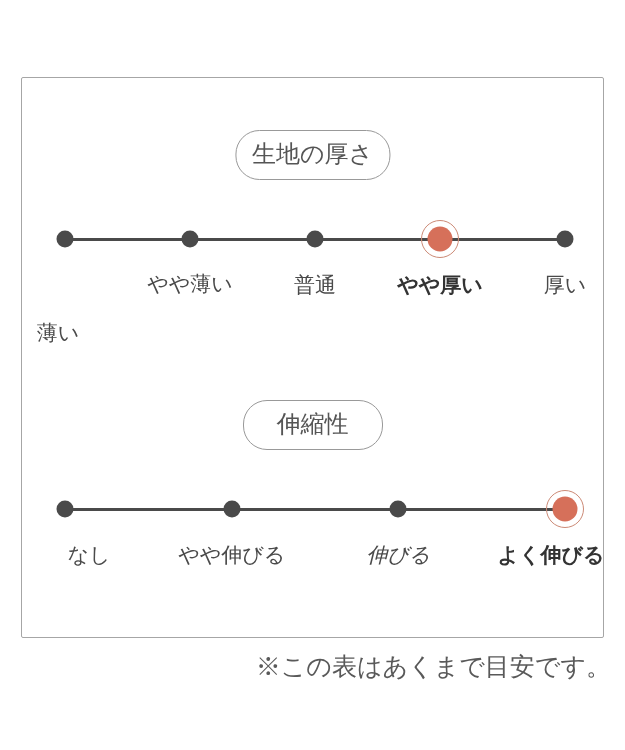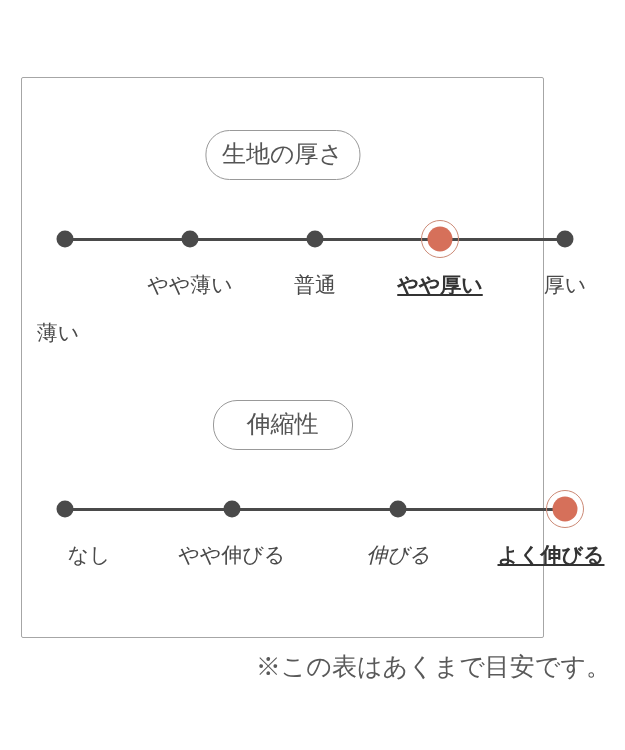--- a/index.html
+++ b/index.html
@@ -6,21 +6,21 @@
   body {
     width: 625px; height: 750px;
     background: #ffffff;
     font-family: "Liberation Sans", sans-serif;
     position: relative;
     overflow: hidden;
   }
   .panel {
     position: absolute;
     left: 21px; top: 77px;
-    width: 523px; height: 561px;
+    width: 583px; height: 561px;
     border: 1px solid var(--panel_border, #a6a6a6);
     border-radius: 2px;
     background: #ffffff;
     box-sizing: border-box;
   }
   .scale { position: absolute; left: 0; right: 0; }
   .scale[data-scale="0"] { top: 0; }
   .scale[data-scale="1"] { top: 270px; }
   .pill {
     position: absolute;
@@ -79,21 +79,20 @@
     white-space: nowrap;
     font-size: 21px;
     color: var(--label, #4a4a4a);
     line-height: 1.1;
   }
   .plabel:first-child { transform: translateX(calc(-50% - 7px)); }
   .scale[data-scale="1"] .plabel:last-child { transform: translateX(calc(-50% - 14px)); }
   .plabel.sel {
     font-weight: 700;
     color: var(--label_selected, #333333);
-    text-decoration: underline;
   }
   .note {
     position: absolute;
     top: 650px; right: 14px;
     font-size: 25px;
     color: var(--note_text, #595959);
     white-space: nowrap;
     margin-left: 24px;
   }
 </style>
@@ -112,21 +111,21 @@
           <div class="dot" style="left: 0%;"></div>
           <div class="dot" style="left: 25%;"></div>
           <div class="dot" style="left: 50%;"></div>
           <div class="ring" style="left: 75%;"></div>
           <div class="dot sel" style="left: 75%;"></div>
           <div class="dot" style="left: 100%;"></div>
         </div>
     </div>
     <div class="labels">
         <div class="plabel" style="left: 0%; margin-top: 48px;">薄い</div>
-        <div class="plabel" style="left: 25%;">やや薄い</div>
+        <div class="plabel" style="left: 25%; font-family: Liberation Serif, serif;">やや薄い</div>
         <div class="plabel" style="left: 50%;">普通</div>
         <div class="plabel sel" style="left: 75%;">やや厚い</div>
         <div class="plabel" style="left: 100%; text-align: right;">厚い</div>
       </div>
   </div>
 
   <div class="scale" data-scale="1">
     <div class="pill">
       <span>伸縮性</span>
     </div>

